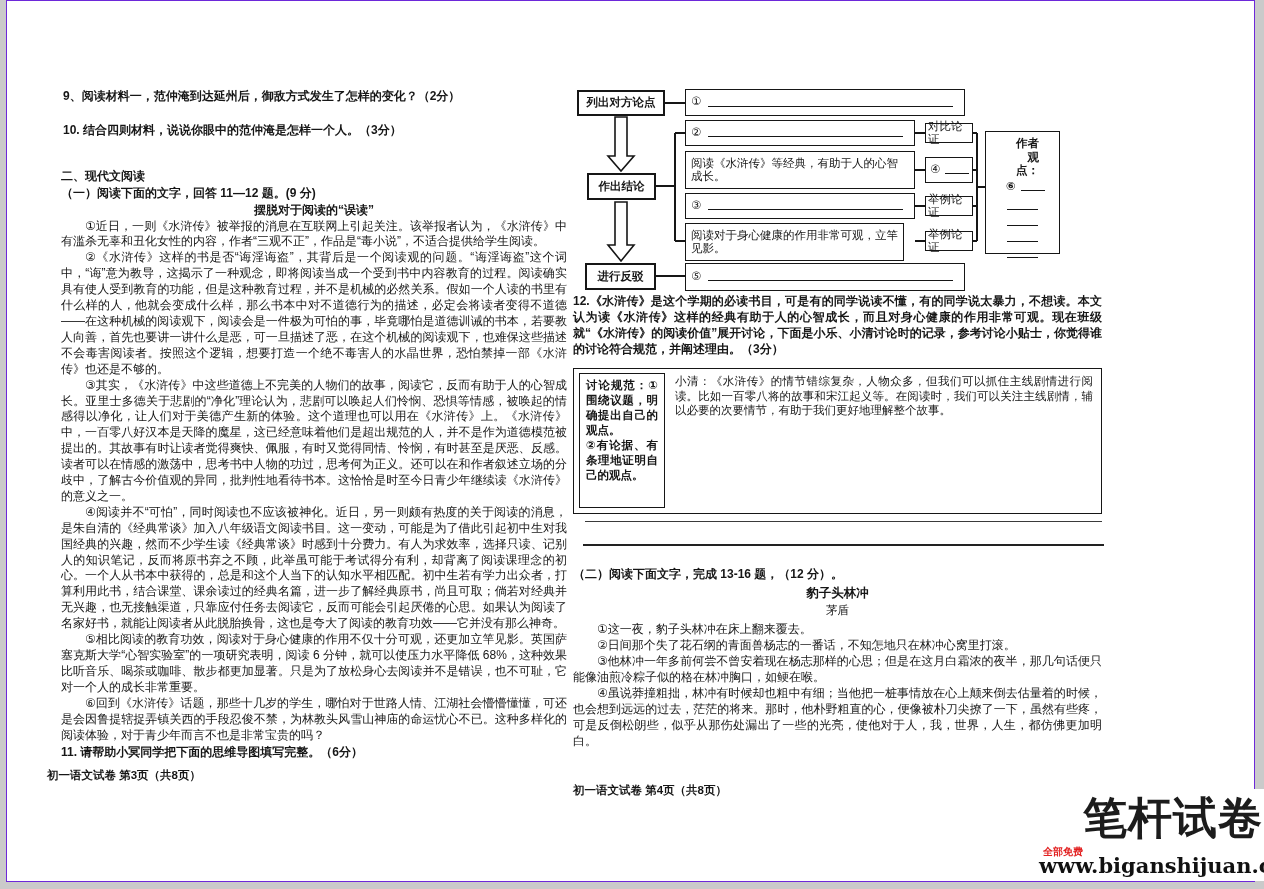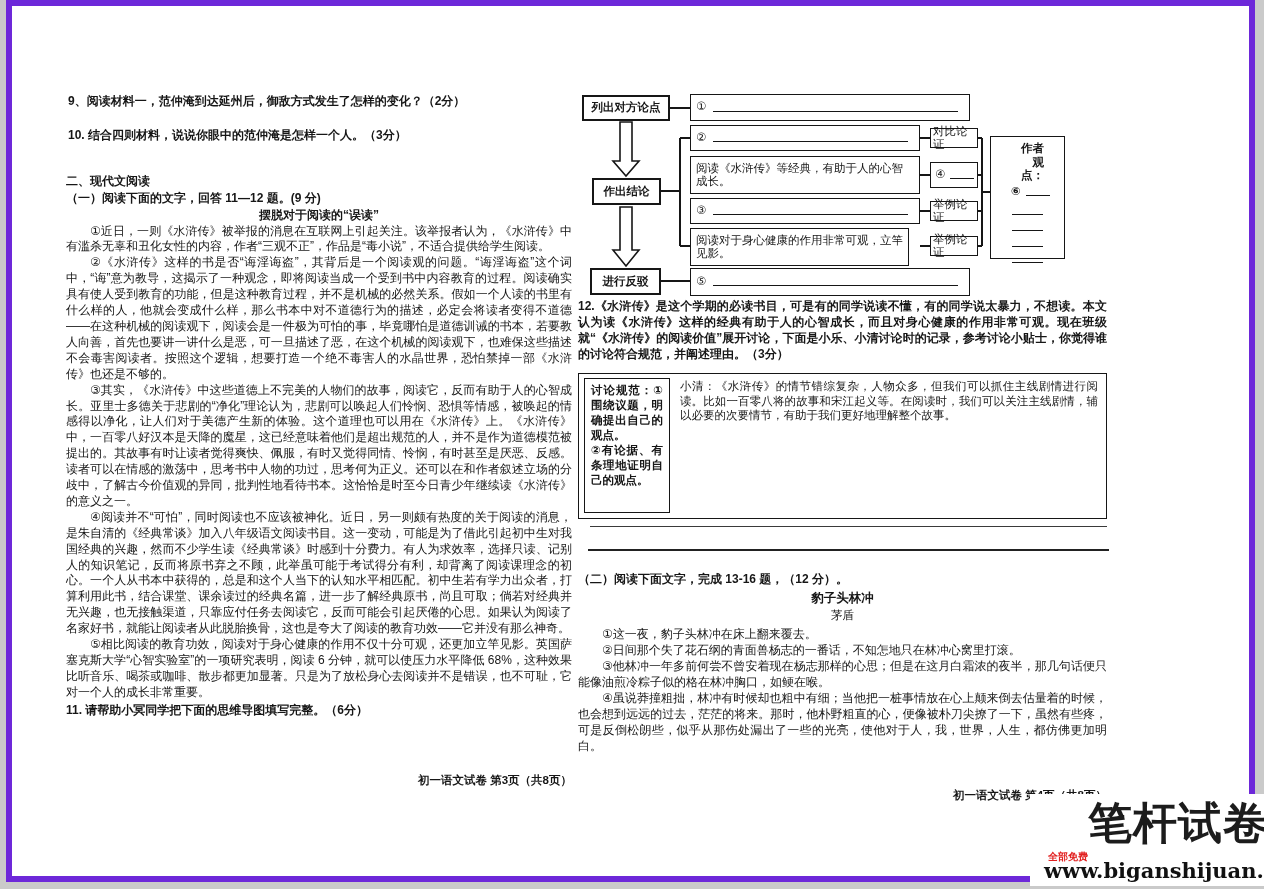--- a/index.html
+++ b/index.html
@@ -6,21 +6,21 @@
   html,body { width:1264px; height:889px; }
   body {
     position:relative;
     background:#cacaca;
     font-family:"Liberation Sans","DejaVu Sans",sans-serif;
     color:#161616;
     overflow:hidden;
   }
   .page {
     position:absolute; left:6px; top:0; width:1249px; height:882px;
-    background:#ffffff; border:6px solid #6d28d9;
+    background:#ffffff; border:1px solid #6d28d9;
   }
   .abs { position:absolute; }
 
   
   .leftcol { left:54px; top:88px; width:506px; font-size:12px; line-height:15.9px; text-align:justify; }
   .q { font-weight:bold; }
   .q9 { margin-left:2px; }
   .q10 { margin-top:18px; margin-left:2px; }
   .sec-head { font-weight:bold; margin-top:30px; }
   .sec-sub { font-weight:bold; margin-top:1px; }
@@ -55,21 +55,21 @@
   .dialog { position:absolute; left:101px; top:5px; right:8px; bottom:3px; font-size:11.5px; line-height:14.6px; text-align:justify; overflow:hidden; }
   .dialog p + p { margin-top:9px; }
   .rule-line1 { left:578px; top:520px; width:517px; border-top:1.5px solid #3a3a3a; }
   .rule-line2 { left:576px; top:543px; width:521px; border-top:2px solid #222; }
   .sec2 { left:566px; top:566px; width:529px; font-size:12px; line-height:15.9px; }
   .story-title { left:566px; top:584px; width:529px; text-align:center; font-weight:bold; font-size:12.5px; }
   .story-author { left:566px; top:602px; width:529px; text-align:center; font-size:11.5px; }
   .story { left:566px; top:620px; width:529px; font-size:12px; line-height:16px; text-align:justify; }
   .story .para { text-indent:2em; }
 
-  .footer { font-size:11.5px; font-weight:bold; text-align:right; }
+  .footer { font-size:11.5px; font-weight:bold; text-align:left; }
   .footer-left { left:40px; top:767px; width:520px; }
   .footer-right { left:566px; top:763px; width:529px;margin-top:19px; }
 
   
   .watermark { left:1018px; top:788px; width:240px; height:92px; background:#fff; }
   .wm-brand {
     position:absolute; right:2px; top:0px; font-family:"Liberation Serif","DejaVu Serif",serif;
     font-weight:bold; font-size:44px; letter-spacing:1px; color:#1c1c1c; white-space:nowrap;
   }
   .wm-free { position:absolute; left:18px; top:56px; color:#e22020; font-size:10px; font-weight:bold; }
@@ -87,20 +87,21 @@
     <div class="q q9">9、阅读材料一，范仲淹到达延州后，御敌方式发生了怎样的变化？（2分）</div>
     <div class="q q10">10. 结合四则材料，说说你眼中的范仲淹是怎样一个人。（3分）</div>
     <div class="sec-head">二、现代文阅读</div>
     <div class="sec-sub">（一）阅读下面的文字，回答 11—12 题。(9 分)</div>
     <div class="essay-title">摆脱对于阅读的“误读”</div>
     <div class="para">①近日，一则《水浒传》被举报的消息在互联网上引起关注。该举报者认为，《水浒传》中有滥杀无辜和丑化女性的内容，作者“三观不正”，作品是“毒小说”，不适合提供给学生阅读。</div>
     <div class="para">②《水浒传》这样的书是否“诲淫诲盗”，其背后是一个阅读观的问题。“诲淫诲盗”这个词中，“诲”意为教导，这揭示了一种观念，即将阅读当成一个受到书中内容教育的过程。阅读确实具有使人受到教育的功能，但是这种教育过程，并不是机械的必然关系。假如一个人读的书里有什么样的人，他就会变成什么样，那么书本中对不道德行为的描述，必定会将读者变得不道德——在这种机械的阅读观下，阅读会是一件极为可怕的事，毕竟哪怕是道德训诫的书本，若要教人向善，首先也要讲一讲什么是恶，可一旦描述了恶，在这个机械的阅读观下，也难保这些描述不会毒害阅读者。按照这个逻辑，想要打造一个绝不毒害人的水晶世界，恐怕禁掉一部《水浒传》也还是不够的。</div>
     <div class="para">③其实，《水浒传》中这些道德上不完美的人物们的故事，阅读它，反而有助于人的心智成长。亚里士多德关于悲剧的“净化”理论认为，悲剧可以唤起人们怜悯、恐惧等情感，被唤起的情感得以净化，让人们对于美德产生新的体验。这个道理也可以用在《水浒传》上。《水浒传》中，一百零八好汉本是天降的魔星，这已经意味着他们是超出规范的人，并不是作为道德模范被提出的。其故事有时让读者觉得爽快、佩服，有时又觉得同情、怜悯，有时甚至是厌恶、反感。读者可以在情感的激荡中，思考书中人物的功过，思考何为正义。还可以在和作者叙述立场的分歧中，了解古今价值观的异同，批判性地看待书本。这恰恰是时至今日青少年继续读《水浒传》的意义之一。</div>
     <div class="para">④阅读并不“可怕”，同时阅读也不应该被神化。近日，另一则颇有热度的关于阅读的消息，是朱自清的《经典常谈》加入八年级语文阅读书目。这一变动，可能是为了借此引起初中生对我国经典的兴趣，然而不少学生读《经典常谈》时感到十分费力。有人为求效率，选择只读、记别人的知识笔记，反而将原书弃之不顾，此举虽可能于考试得分有利，却背离了阅读课理念的初心。一个人从书本中获得的，总是和这个人当下的认知水平相匹配。初中生若有学力出众者，打算利用此书，结合课堂、课余读过的经典名篇，进一步了解经典原书，尚且可取；倘若对经典并无兴趣，也无接触渠道，只靠应付任务去阅读它，反而可能会引起厌倦的心思。如果认为阅读了名家好书，就能让阅读者从此脱胎换骨，这也是夸大了阅读的教育功效——它并没有那么神奇。</div>
     <div class="para">⑤相比阅读的教育功效，阅读对于身心健康的作用不仅十分可观，还更加立竿见影。英国萨塞克斯大学“心智实验室”的一项研究表明，阅读 6 分钟，就可以使压力水平降低 68%，这种效果比听音乐、喝茶或咖啡、散步都更加显著。只是为了放松身心去阅读并不是错误，也不可耻，它对一个人的成长非常重要。</div>
+    <div class="para">⑥回到《水浒传》话题，那些十几岁的学生，哪怕对于世路人情、江湖社会懵懵懂懂，可还是会因鲁提辖捉弄镇关西的手段忍俊不禁，为林教头风雪山神庙的命运忧心不已。这种多样化的阅读体验，对于青少年而言不也是非常宝贵的吗？</div>
     <div class="q q11">11. 请帮助小冥同学把下面的思维导图填写完整。（6分）</div>
   </div>
   <div class="abs footer footer-left">初一语文试卷 第3页（共8页）</div>
 
   <div class="abs flow">
     <svg width="692" height="214">
 
       <polygon points="38,31 50,31 50,70 57,70 44,85 31,70 38,70" fill="#ffffff" stroke="#161616" stroke-width="1.6"></polygon>
       <polygon points="38,116 50,116 50,159 57,159 44,175 31,159 38,159" fill="#ffffff" stroke="#161616" stroke-width="1.6"></polygon>
 

